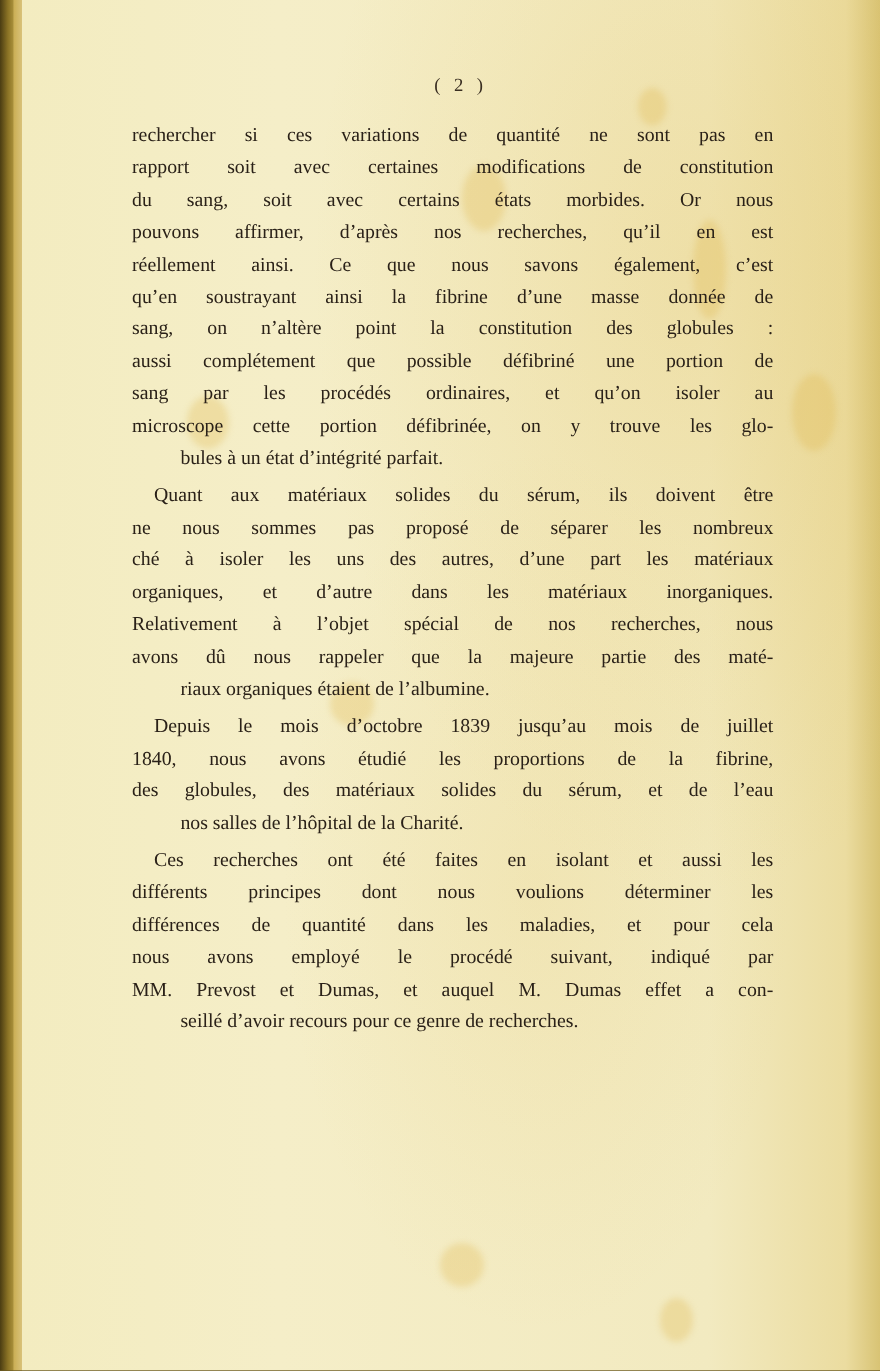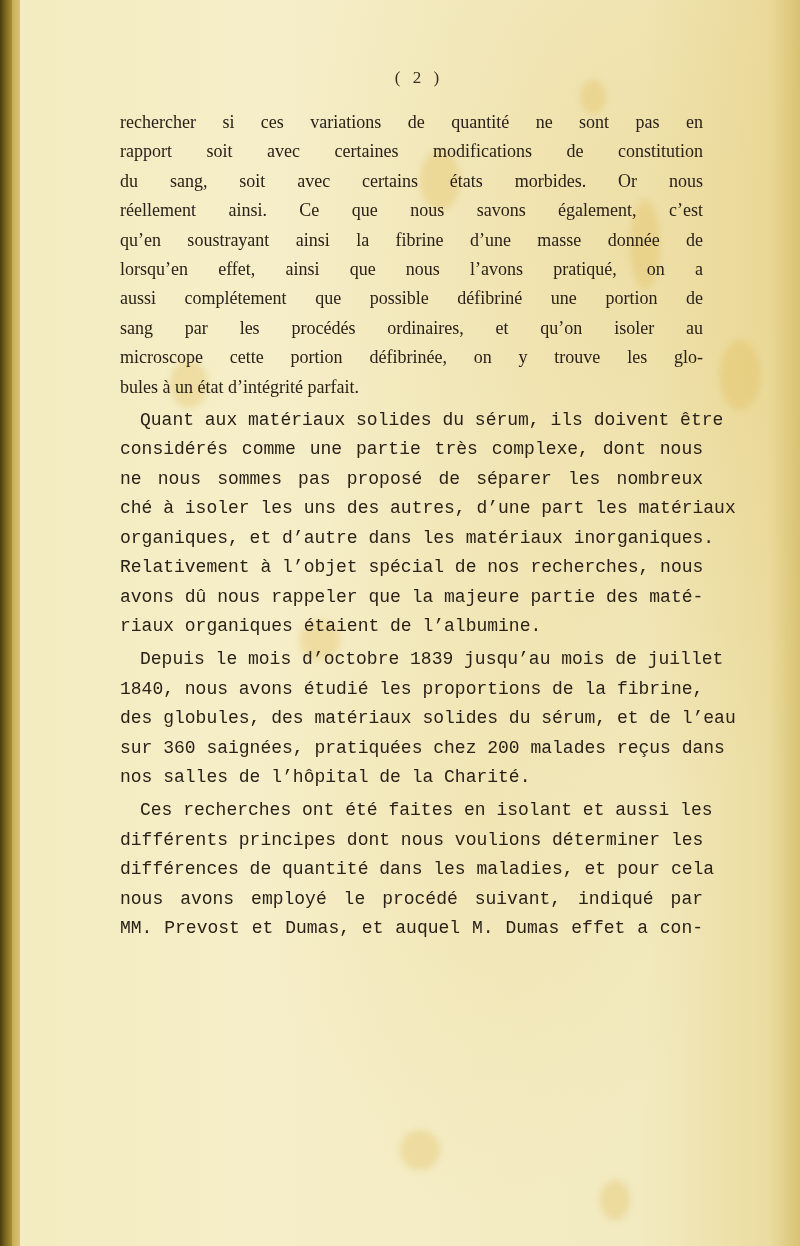--- a/index.html
+++ b/index.html
@@ -69,27 +69,27 @@
     }
     .para .line {
       display: block;
       text-align: justify;
       text-align-last: justify;
       white-space: nowrap;
       word-spacing: 0;
     }
     .para .line.last {
       text-align-last: left;
+      margin-left: 44px;
     }
     .para.indent .line.first {
       text-indent: 20px;
     }
     .para + .para {
       margin-top: 4px;
-      font-family: Liberation Mono, monospace;
     }
   </style>
 </head>
 <body>
 
 <div class="spine"></div>
 <div class="spine-edge"></div>
 
 <div class="page">
   <div class="stain" style="left:400px;top:150px;width:40px;height:60px;"></div>
@@ -101,46 +101,46 @@
   <div class="stain" style="left:380px;top:1130px;width:40px;height:40px;"></div>
   <div class="stain" style="left:580px;top:1180px;width:30px;height:40px;"></div>
 
   <div class="page-number">( 2 )</div>
 
   <div class="text-block">
     <p class="para">
       <span class="line first">rechercher si ces variations de quantité ne sont pas en</span>
       <span class="line">rapport soit avec certaines modifications de constitution</span>
       <span class="line">du sang, soit avec certains états morbides. Or nous</span>
+      <span class="line">pouvons affirmer, d’après nos recherches, qu’il en est</span>
       <span class="line">réellement ainsi. Ce que nous savons également, c’est</span>
       <span class="line">qu’en soustrayant ainsi la fibrine d’une masse donnée de</span>
-      <span class="line">lorsqu’en effet, ainsi que nous l’avons pratiqué, on a</span>
+      <span class="line">sang, on n’altère point la constitution des globules :</span>
       <span class="line">aussi complétement que possible défibriné une portion de</span>
       <span class="line">sang par les procédés ordinaires, et qu’on isoler au</span>
       <span class="line">microscope cette portion défibrinée, on y trouve les glo-</span>
       <span class="line last">bules à un état d’intégrité parfait.</span>
     </p>
     <p class="para indent">
       <span class="line first">Quant aux matériaux solides du sérum, ils doivent être</span>
-      <span class="line">considérés comme une partie très complexe, dont nous</span>
       <span class="line">ne nous sommes pas proposé de séparer les nombreux</span>
       <span class="line">ché à isoler les uns des autres, d’une part les matériaux</span>
       <span class="line">organiques, et d’autre dans les matériaux inorganiques.</span>
       <span class="line">Relativement à l’objet spécial de nos recherches, nous</span>
       <span class="line">avons dû nous rappeler que la majeure partie des maté-</span>
       <span class="line last">riaux organiques étaient de l’albumine.</span>
     </p>
     <p class="para indent">
       <span class="line first">Depuis le mois d’octobre 1839 jusqu’au mois de juillet</span>
       <span class="line">1840, nous avons étudié les proportions de la fibrine,</span>
       <span class="line">des globules, des matériaux solides du sérum, et de l’eau</span>
-      <span class="line">sur 360 saignées, pratiquées chez 200 malades reçus dans</span>
       <span class="line last">nos salles de l’hôpital de la Charité.</span>
     </p>
     <p class="para indent">
       <span class="line first">Ces recherches ont été faites en isolant et aussi les</span>
       <span class="line">différents principes dont nous voulions déterminer les</span>
       <span class="line">différences de quantité dans les maladies, et pour cela</span>
       <span class="line">nous avons employé le procédé suivant, indiqué par</span>
       <span class="line">MM. Prevost et Dumas, et auquel M. Dumas effet a con-</span>
+      <span class="line last">seillé d’avoir recours pour ce genre de recherches.</span>
     </p>
   </div>
 </div>
 
 </body></html>

